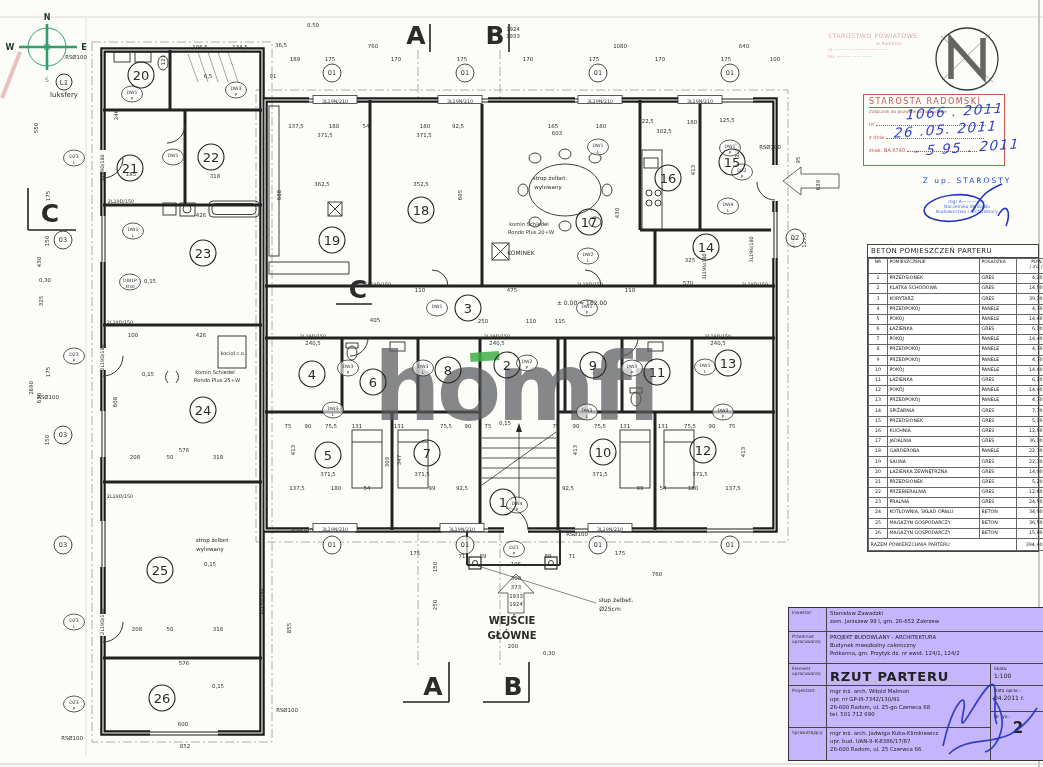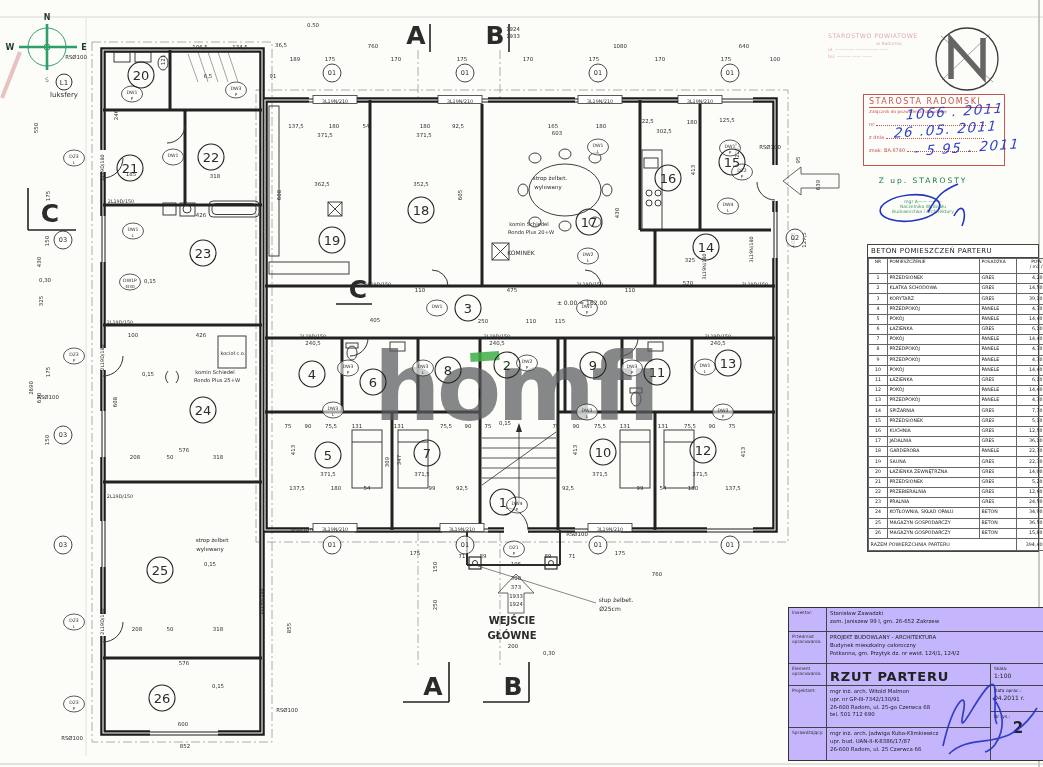--- a/index.html
+++ b/index.html
@@ -34,21 +34,21 @@
   
   .stamp-red{left:855px;top:94px;width:142px;height:72px;border:1.6px solid #c4554f;
              color:#c4554f;padding:2px 5px;box-sizing:border-box;background:rgba(255,255,255,.25);}
   .stamp-red .st-title{font-size:8px;letter-spacing:1.5px;border-bottom:1px solid #c4554f;
              padding-bottom:1px;white-space:nowrap;}
   .stamp-red .st-sub{font-size:4.3px;margin-top:1px;white-space:nowrap;}
   .stamp-row{font-size:5px;margin-top:6px;white-space:nowrap;}
   .dots{display:inline-block;border-bottom:1px dotted #c4554f;height:5px;}
   .hand{position:absolute;color:#2836c4;font-size:13.5px;font-style:italic;letter-spacing:1.5px;
         transform:rotate(-4deg) skewX(-8deg);white-space:nowrap;z-index:4;opacity:.95;}
-  .authority{left:840px;top:176px;width:150px;color:#15803d;text-align:center;}
+  .authority{left:884px;top:176px;width:150px;color:#1d4ed8;text-align:center;}
   .authority .a1{font-size:7.5px;letter-spacing:2px;white-space:nowrap;}
   .authority .a2{font-size:4.5px;opacity:.85;filter:blur(.3px);margin-top:14px;}
   .authority .a3,.authority .a4{font-size:4.5px;opacity:.8;filter:blur(.3px);}
   .faint-stamp{left:820px;top:32px;width:122px;color:#c0575b;opacity:.5;filter:blur(.55px);}
   .faint-stamp .f1{font-size:6.2px;letter-spacing:.5px;white-space:nowrap;}
   .faint-stamp .fl{font-size:4.6px;margin-top:1.5px;white-space:nowrap;}
   .sig-svg{position:absolute;z-index:5;pointer-events:none;}
 </style>
 </head>
 <body>

